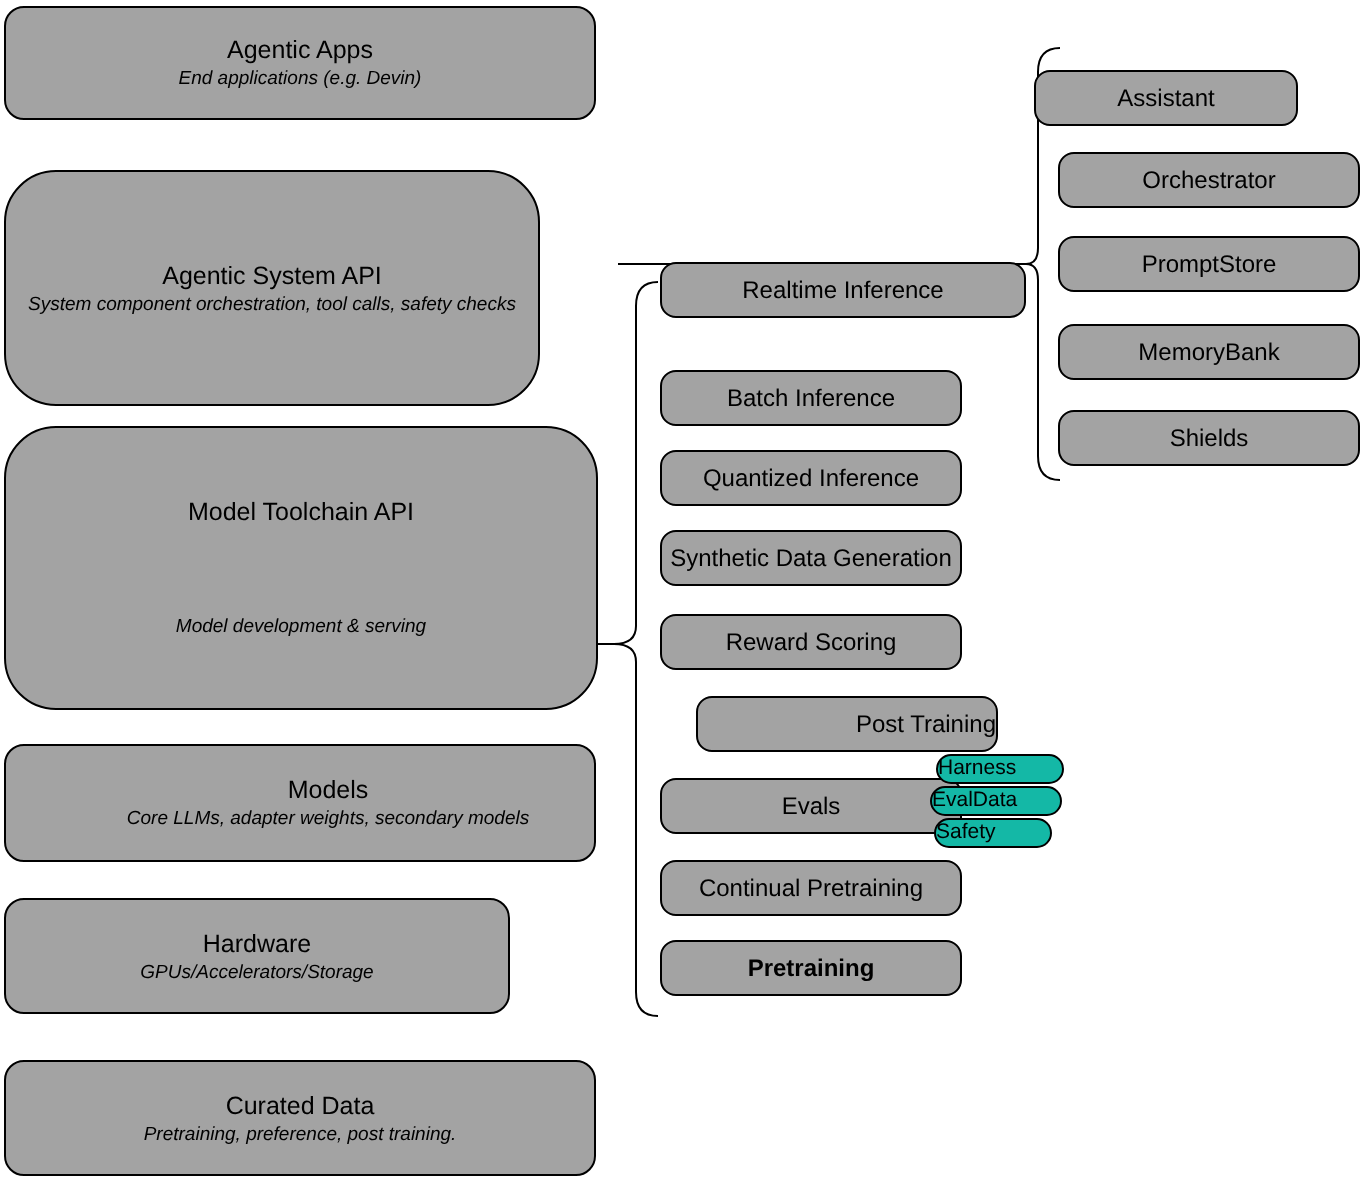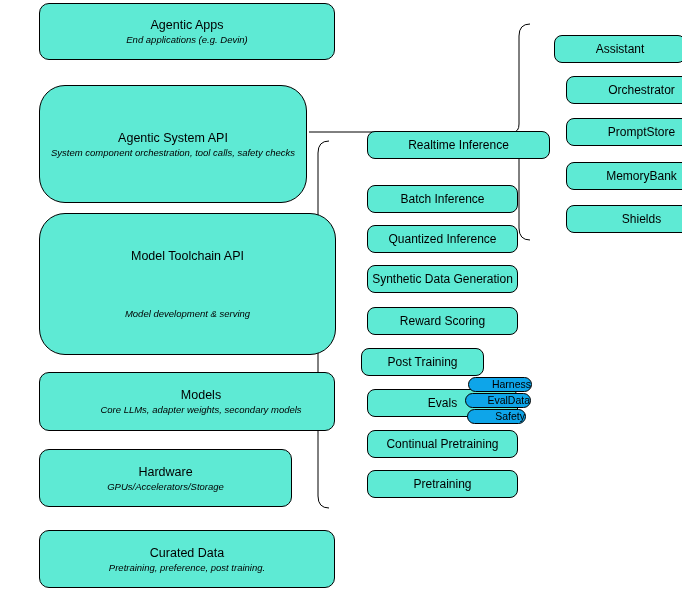--- a/index.html
+++ b/index.html
@@ -17,56 +17,55 @@
   }
   .connector-layer {
     position: absolute;
     left: 0;
     top: 0;
     z-index: 1;
   }
   .node {
     position: absolute;
     box-sizing: border-box;
-    background: #5eead4;
+    background: #a3a3a3;
     border: 1px solid #000000;
     display: flex;
     flex-direction: column;
     align-items: center;
     justify-content: center;
     text-align: center;
     z-index: 2;
     color: #000000;
-    margin-left: 37px;
   }
   .node .title {
     font-size: 12.5px;
     line-height: 16px;
     white-space: nowrap;
   }
   .node .subtitle {
     font-size: 9.5px;
     line-height: 13px;
     white-space: nowrap;
     font-style: italic;
   }
   .node .label {
     font-size: 12px;
     line-height: 14px;
     white-space: nowrap;
   }
   .tag {
     position: absolute;
     box-sizing: border-box;
-    background: #0ea5e9;
+    background: #14b8a6;
     border: 1px solid #000000;
     border-radius: 999px;
     display: flex;
     align-items: center;
-    justify-content: flex-end;
+    justify-content: flex-start;
     z-index: 3;
     color: #000000;
   }
   .tag .tag-label {
     font-size: 10.5px;
     line-height: 11px;
     white-space: nowrap;
   }
 </style>
 </head>
@@ -128,33 +127,33 @@
   </div>
 
   <div class="node" style="left:330px; top:265px; width:151px; height:28px; border-radius:8px;">
     <div class="label">Synthetic Data Generation</div>
   </div>
 
   <div class="node" style="left:330px; top:307px; width:151px; height:28px; border-radius:8px;">
     <div class="label">Reward Scoring</div>
   </div>
 
-  <div class="node" style="left:324px; top:348px; width:123px; height:28px; border-radius:8px;">
+  <div class="node" style="left:348px; top:348px; width:151px; height:28px; border-radius:8px;align-items:flex-end;">
     <div class="label">Post Training</div>
   </div>
 
   <div class="node" style="left:330px; top:389px; width:151px; height:28px; border-radius:8px;">
     <div class="label">Evals</div>
   </div>
 
   <div class="node" style="left:330px; top:430px; width:151px; height:28px; border-radius:8px;">
     <div class="label">Continual Pretraining</div>
   </div>
 
-  <div class="node" style="left:330px; top:470px; width:151px; height:28px; border-radius:8px;">
+  <div class="node" style="left:330px; top:470px; width:151px; height:28px; border-radius:8px;font-weight:bold;">
     <div class="label">Pretraining</div>
   </div>
 
   <div class="tag" style="left:468px; top:377px; width:64px; height:15px;">
     <div class="tag-label">Harness</div>
   </div>
 
   <div class="tag" style="left:465px; top:393px; width:66px; height:15px;">
     <div class="tag-label">EvalData</div>
   </div>

